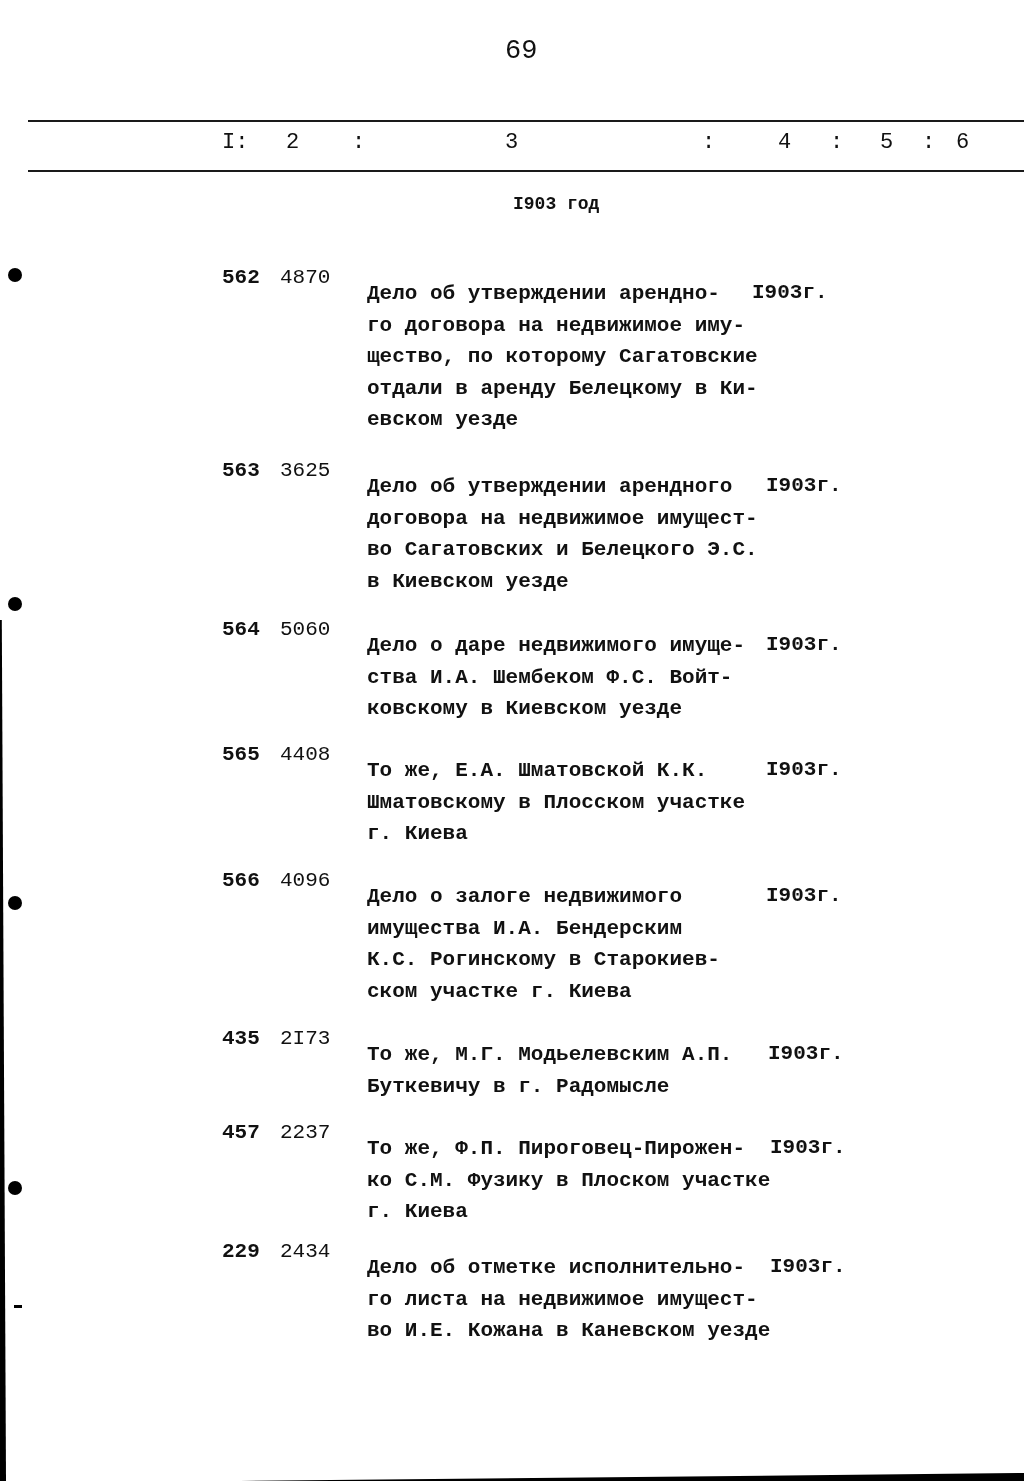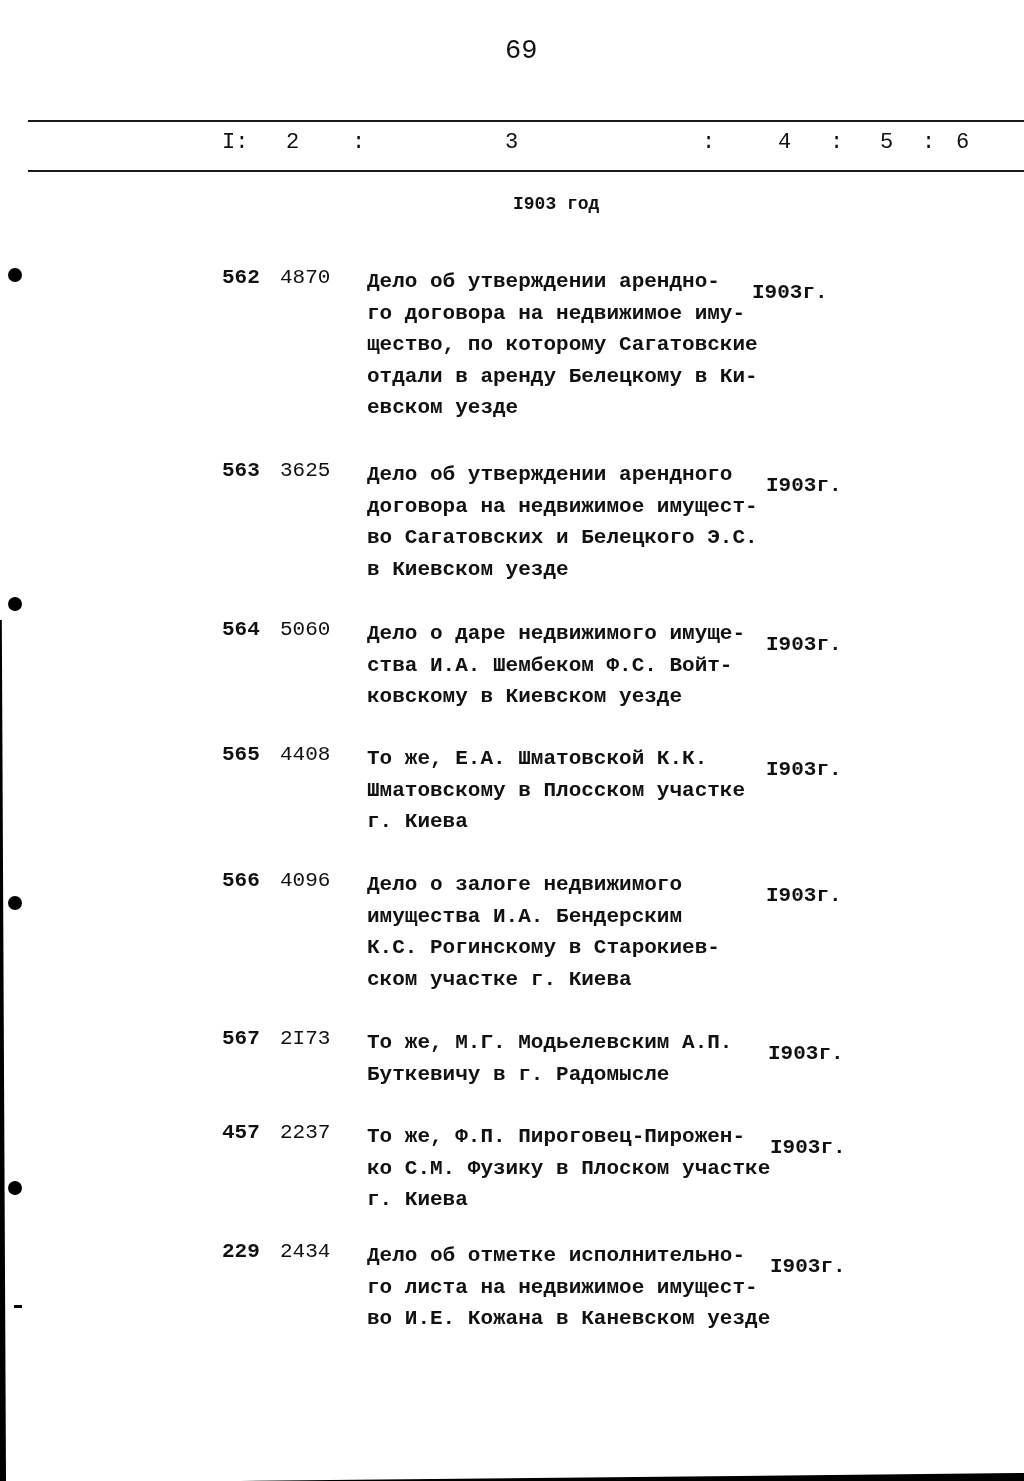--- a/index.html
+++ b/index.html
@@ -57,21 +57,21 @@
       font-weight: bold;
     }
     .entry .fund {
       position: absolute;
       left: 280px;
       top: 0;
     }
     .entry .desc {
       position: absolute;
       left: 367px;
-      top: 4px;
+      top: 16px;
       font-weight: bold;
       white-space: pre;
     }
     .entry .date {
       position: absolute;
       left: 766px;
       top: 15px;
       font-weight: bold;
     }
     .hole {
@@ -169,21 +169,21 @@
     <div class="entry" style="top: 865px;">
       <span class="num">566</span>
       <span class="fund">4096</span>
       <span class="desc">Дело о залоге недвижимого
 имущества И.А. Бендерским
 К.С. Рогинскому в Старокиев-
 ском участке г. Киева</span>
       <span class="date" style="left: 766px;">I903г.</span>
     </div>
     <div class="entry" style="top: 1023px;">
-      <span class="num">567</span>
+      <span class="num">435</span>
       <span class="fund">2I73</span>
       <span class="desc">То же, М.Г. Модьелевским А.П.
 Буткевичу в г. Радомысле</span>
       <span class="date" style="left: 768px;">I903г.</span>
     </div>
     <div class="entry" style="top: 1117px;">
       <span class="num">457</span>
       <span class="fund">2237</span>
       <span class="desc">То же, Ф.П. Пироговец-Пирожен-
 ко С.М. Фузику в Плоском участке

